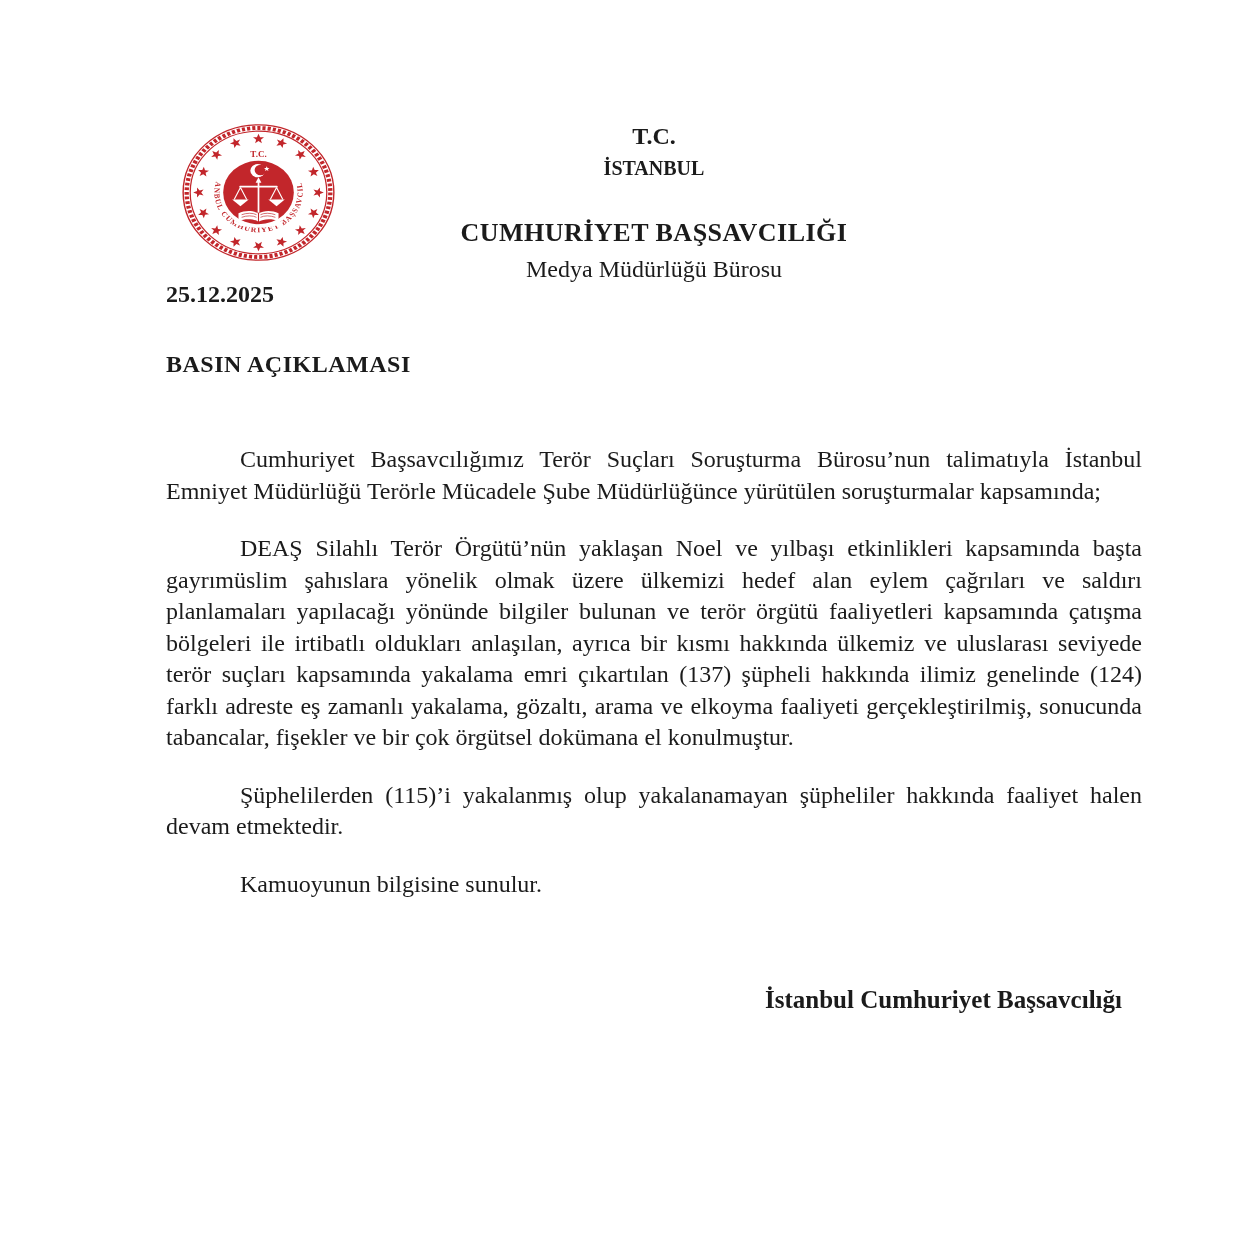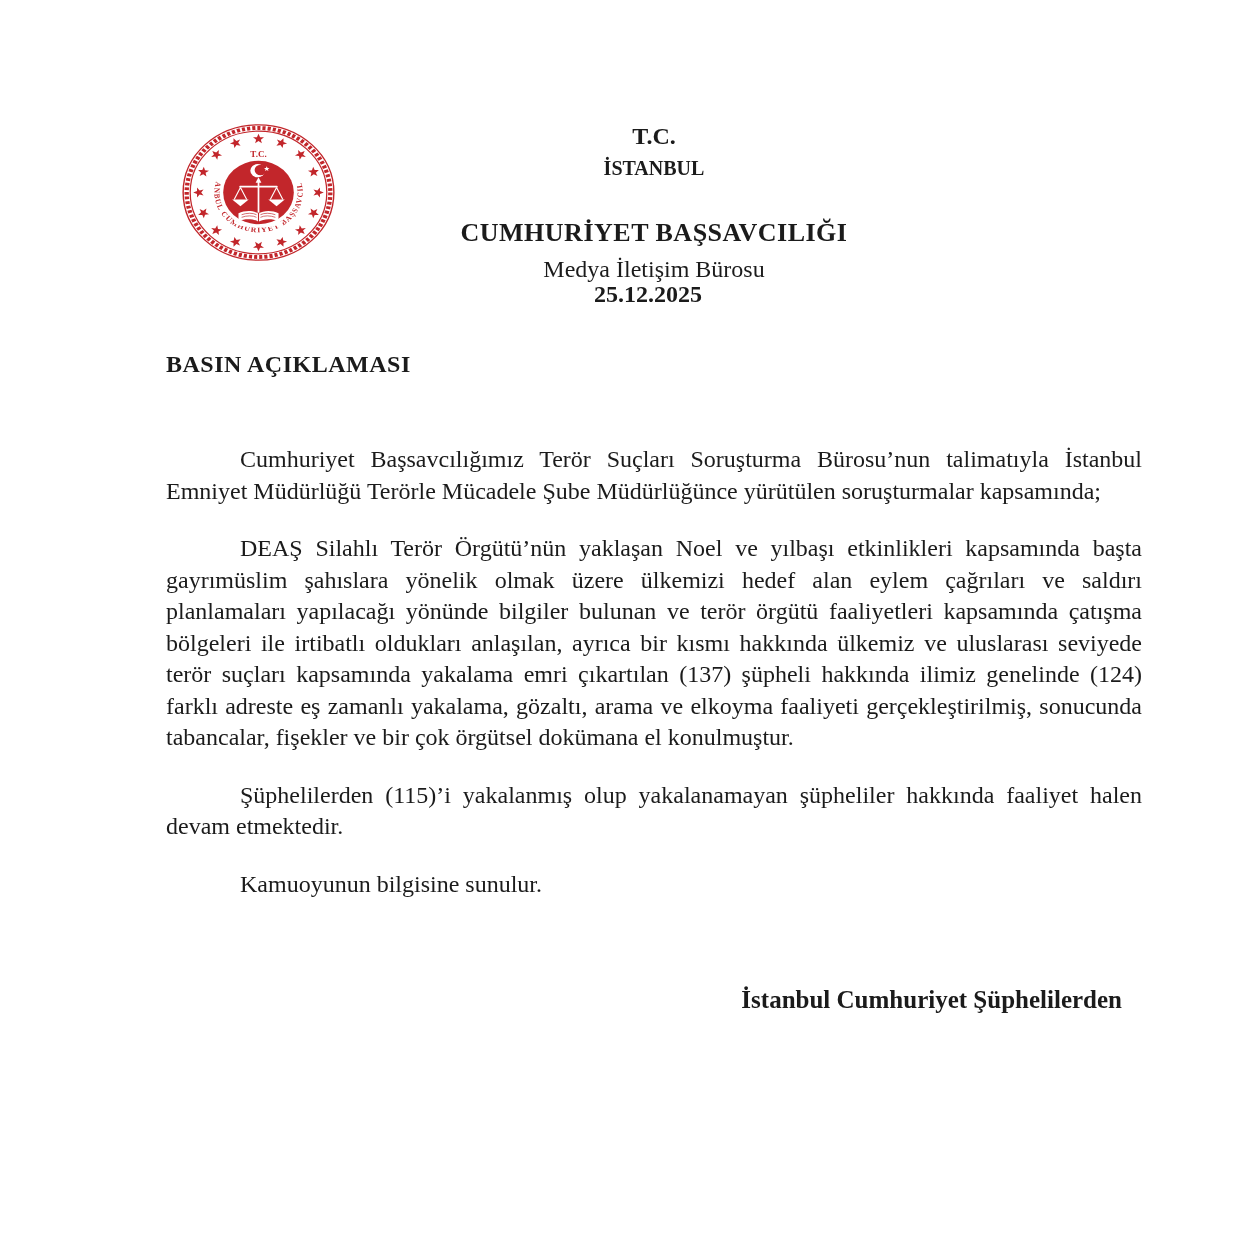--- a/index.html
+++ b/index.html
@@ -23,21 +23,21 @@
     text-align:center;
     font-weight:bold;
   }
   .lh1 { font-size:24px; line-height:32px; }
   .lh2 { font-size:20px; line-height:33px; }
   .lh3 { font-size:26px; line-height:34px; letter-spacing:0.5px;margin-top:31px; }
   .lh4 { font-size:24px; line-height:32px; font-weight:normal; margin-top:3px; }
   .doc-date {
     position:absolute;
     top:281px; left:166px; width:964px;
-    text-align:center;
+    text-align:left;
     font-weight:bold; font-size:24px;
   }
   .doc-title {
     position:absolute;
     top:351px; left:166px; width:976px;
     text-align:left;
     font-weight:bold; font-size:24px;
     letter-spacing:0.5px;
   }
   .doc-body {
@@ -121,29 +121,29 @@
       <path d="M78.5,131.5 C85,128.8 93,128.8 97.5,131.5 M78.5,135.2 C85,132.5 93,132.5 97.5,135.2
                M102.5,131.5 C107,128.8 115,128.8 121.5,131.5 M102.5,135.2 C107,132.5 115,132.5 121.5,135.2" stroke="#C2262B" stroke-width="0.9" fill="none"></path>
       <rect x="99.3" y="128.5" width="1.4" height="13.5" fill="#C2262B"></rect>
     </g>
   </svg>
 
   <div class="letterhead">
     <div class="lh1">T.C.</div>
     <div class="lh2">İSTANBUL</div>
     <div class="lh3">CUMHURİYET BAŞSAVCILIĞI</div>
-    <div class="lh4">Medya İletişim Bürosu</div>
+    <div class="lh4">Medya Müdürlüğü Bürosu</div>
   </div>
 
   <div class="doc-date">25.12.2025</div>
 
   <div class="doc-title">BASIN AÇIKLAMASI</div>
 
   <div class="doc-body">
     <p>Cumhuriyet Başsavcılığımız Terör Suçları Soruşturma Bürosu’nun talimatıyla İstanbul Emniyet Müdürlüğü Terörle Mücadele Şube Müdürlüğünce yürütülen soruşturmalar kapsamında;</p>
     <p>DEAŞ Silahlı Terör Örgütü’nün yaklaşan Noel ve yılbaşı etkinlikleri kapsamında başta gayrımüslim şahıslara yönelik olmak üzere ülkemizi hedef alan eylem çağrıları ve saldırı planlamaları yapılacağı yönünde bilgiler bulunan ve terör örgütü faaliyetleri kapsamında çatışma bölgeleri ile irtibatlı oldukları anlaşılan, ayrıca bir kısmı hakkında ülkemiz ve uluslarası seviyede terör suçları kapsamında yakalama emri çıkartılan (137) şüpheli hakkında ilimiz genelinde (124) farklı adreste eş zamanlı yakalama, gözaltı, arama ve elkoyma faaliyeti gerçekleştirilmiş, sonucunda tabancalar, fişekler ve bir çok örgütsel dokümana el konulmuştur.</p>
     <p>Şüphelilerden (115)’i yakalanmış olup yakalanamayan şüpheliler hakkında faaliyet halen devam etmektedir.</p>
     <p>Kamuoyunun bilgisine sunulur.</p>
   </div>
 
-  <div class="signature">İstanbul Cumhuriyet Şüphelilerden</div>
+  <div class="signature">İstanbul Cumhuriyet Başsavcılığı</div>
 
 </div>
 
 </body></html>

